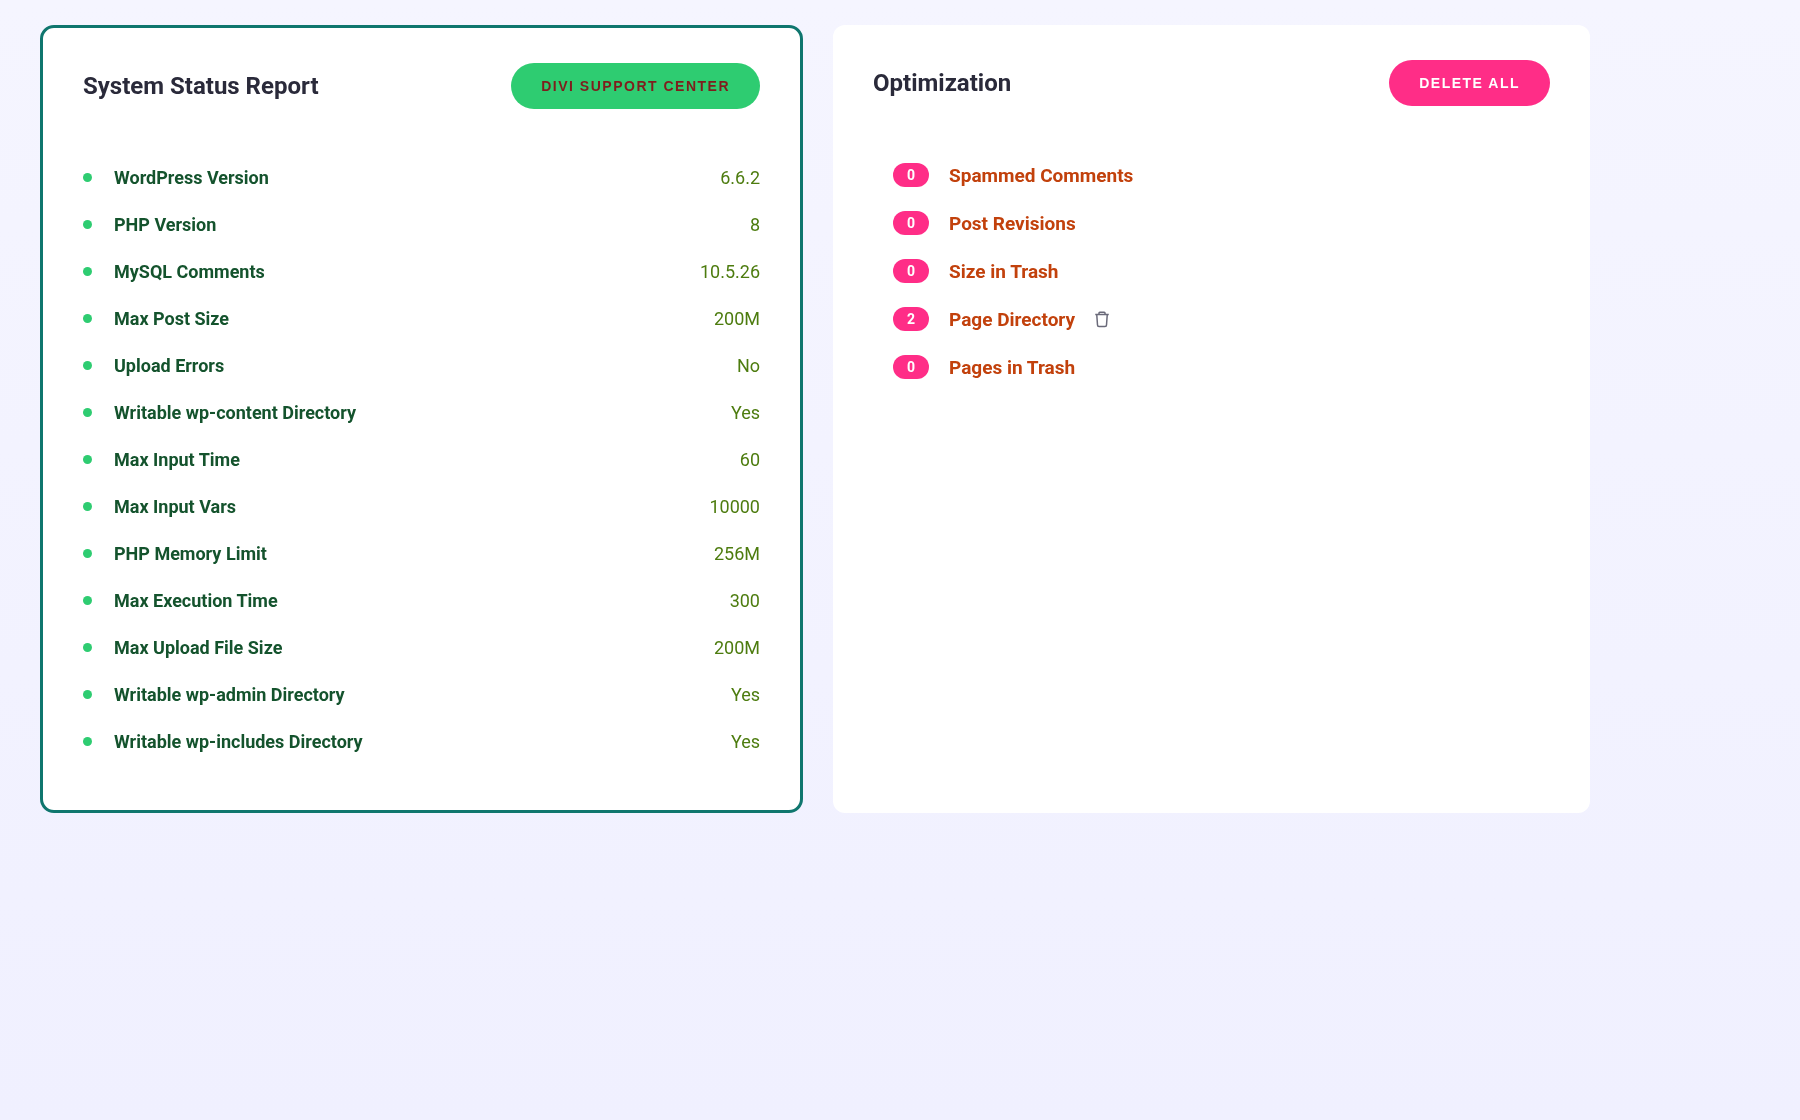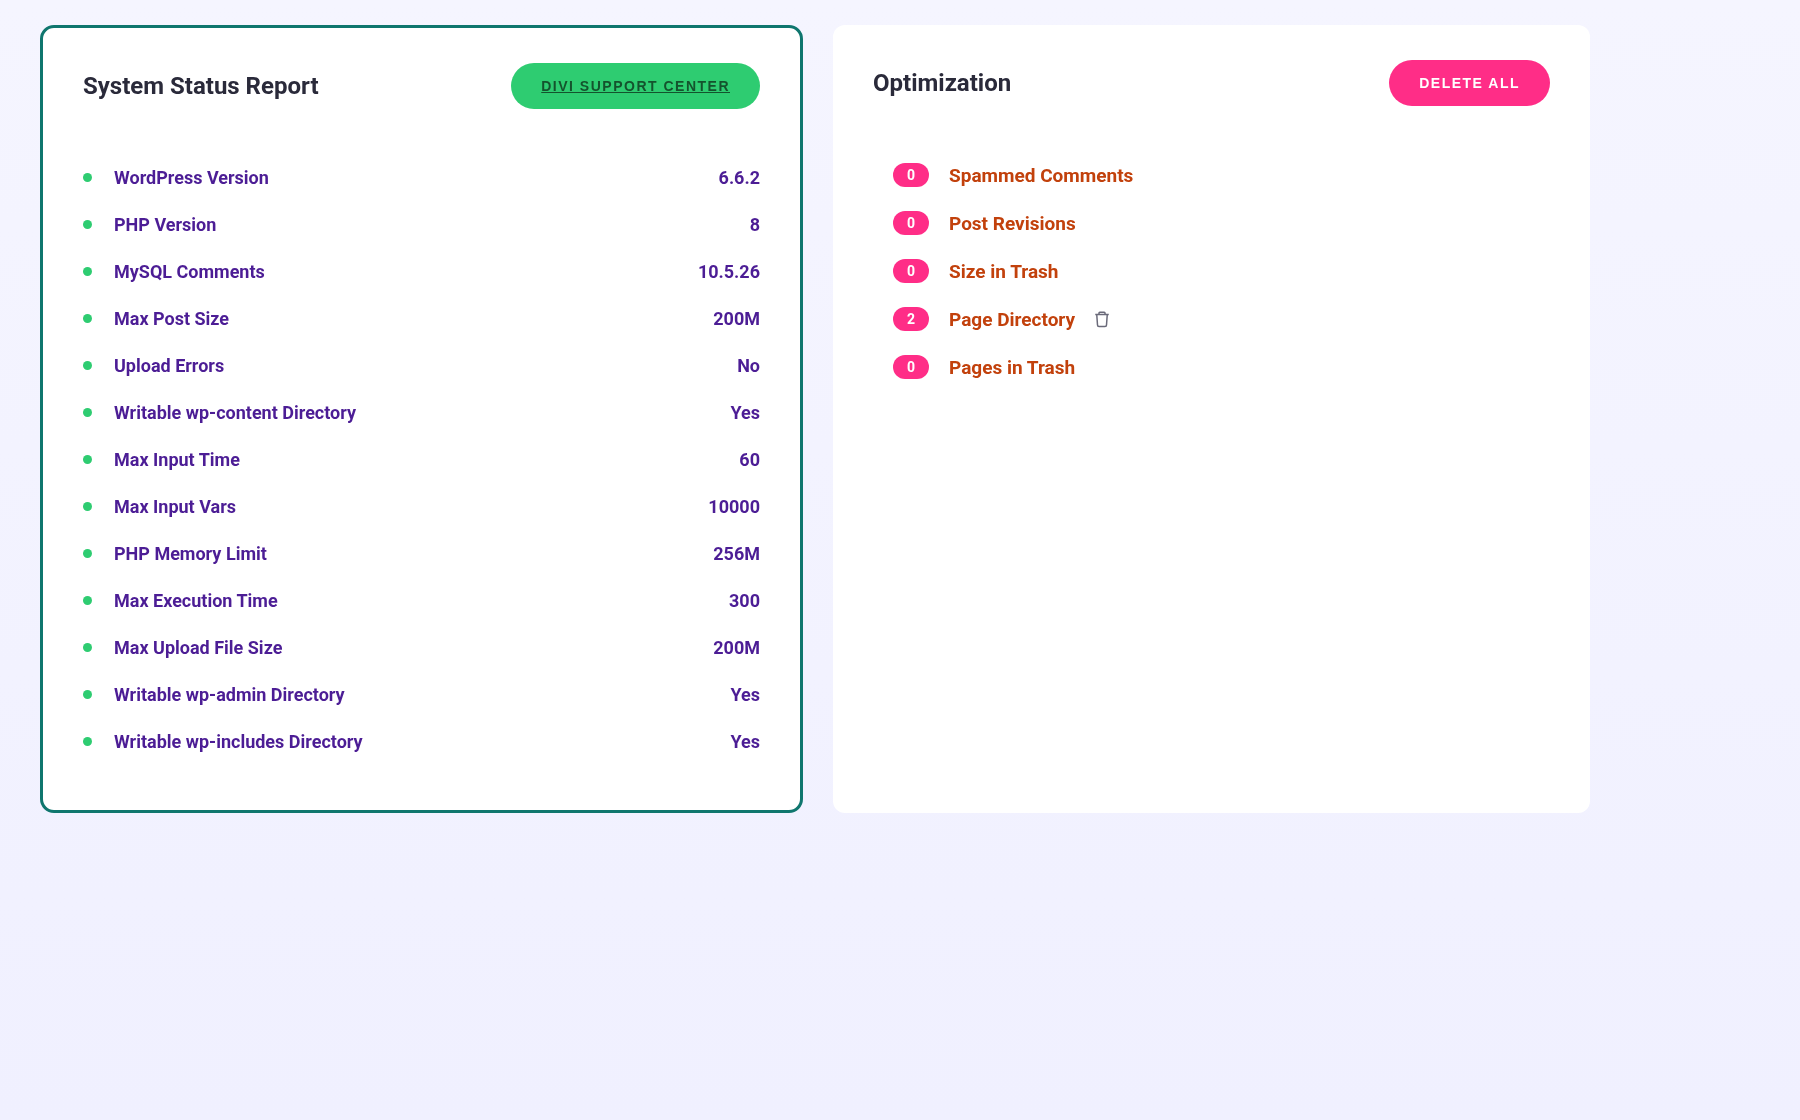--- a/index.html
+++ b/index.html
@@ -44,22 +44,21 @@
       border-radius: 999px;
       padding: 15px 30px;
       font-size: 14px;
       font-weight: 700;
       letter-spacing: 1.5px;
       cursor: pointer;
       text-transform: uppercase;
     }
     .btn-green {
       background: #2ecc71;
-      color: #14532d;
-      text-decoration: underline;
+      color: #7f1d1d;
     }
     .btn-pink {
       background: #ff2d87;
       color: #ffffff;
     }
     .status-list {
       list-style: none;
     }
     .status-item {
       display: flex;
@@ -69,27 +68,27 @@
     }
     .dot {
       width: 9px;
       height: 9px;
       border-radius: 50%;
       background: #2ecc71;
       margin-right: 22px;
       flex-shrink: 0;
     }
     .status-label {
-      color: #4c1d95;
+      color: #14532d;
       font-weight: 700;
       flex: 1;
     }
     .status-value {
-      color: #4c1d95;
-      font-weight: 700;
+      color: #4d7c0f;
+      font-weight: 400;
     }
     .opt-list {
       list-style: none;
       padding-left: 20px;
     }
     .opt-item {
       display: flex;
       align-items: center;
       padding: 12px 0;
       font-size: 19px;

